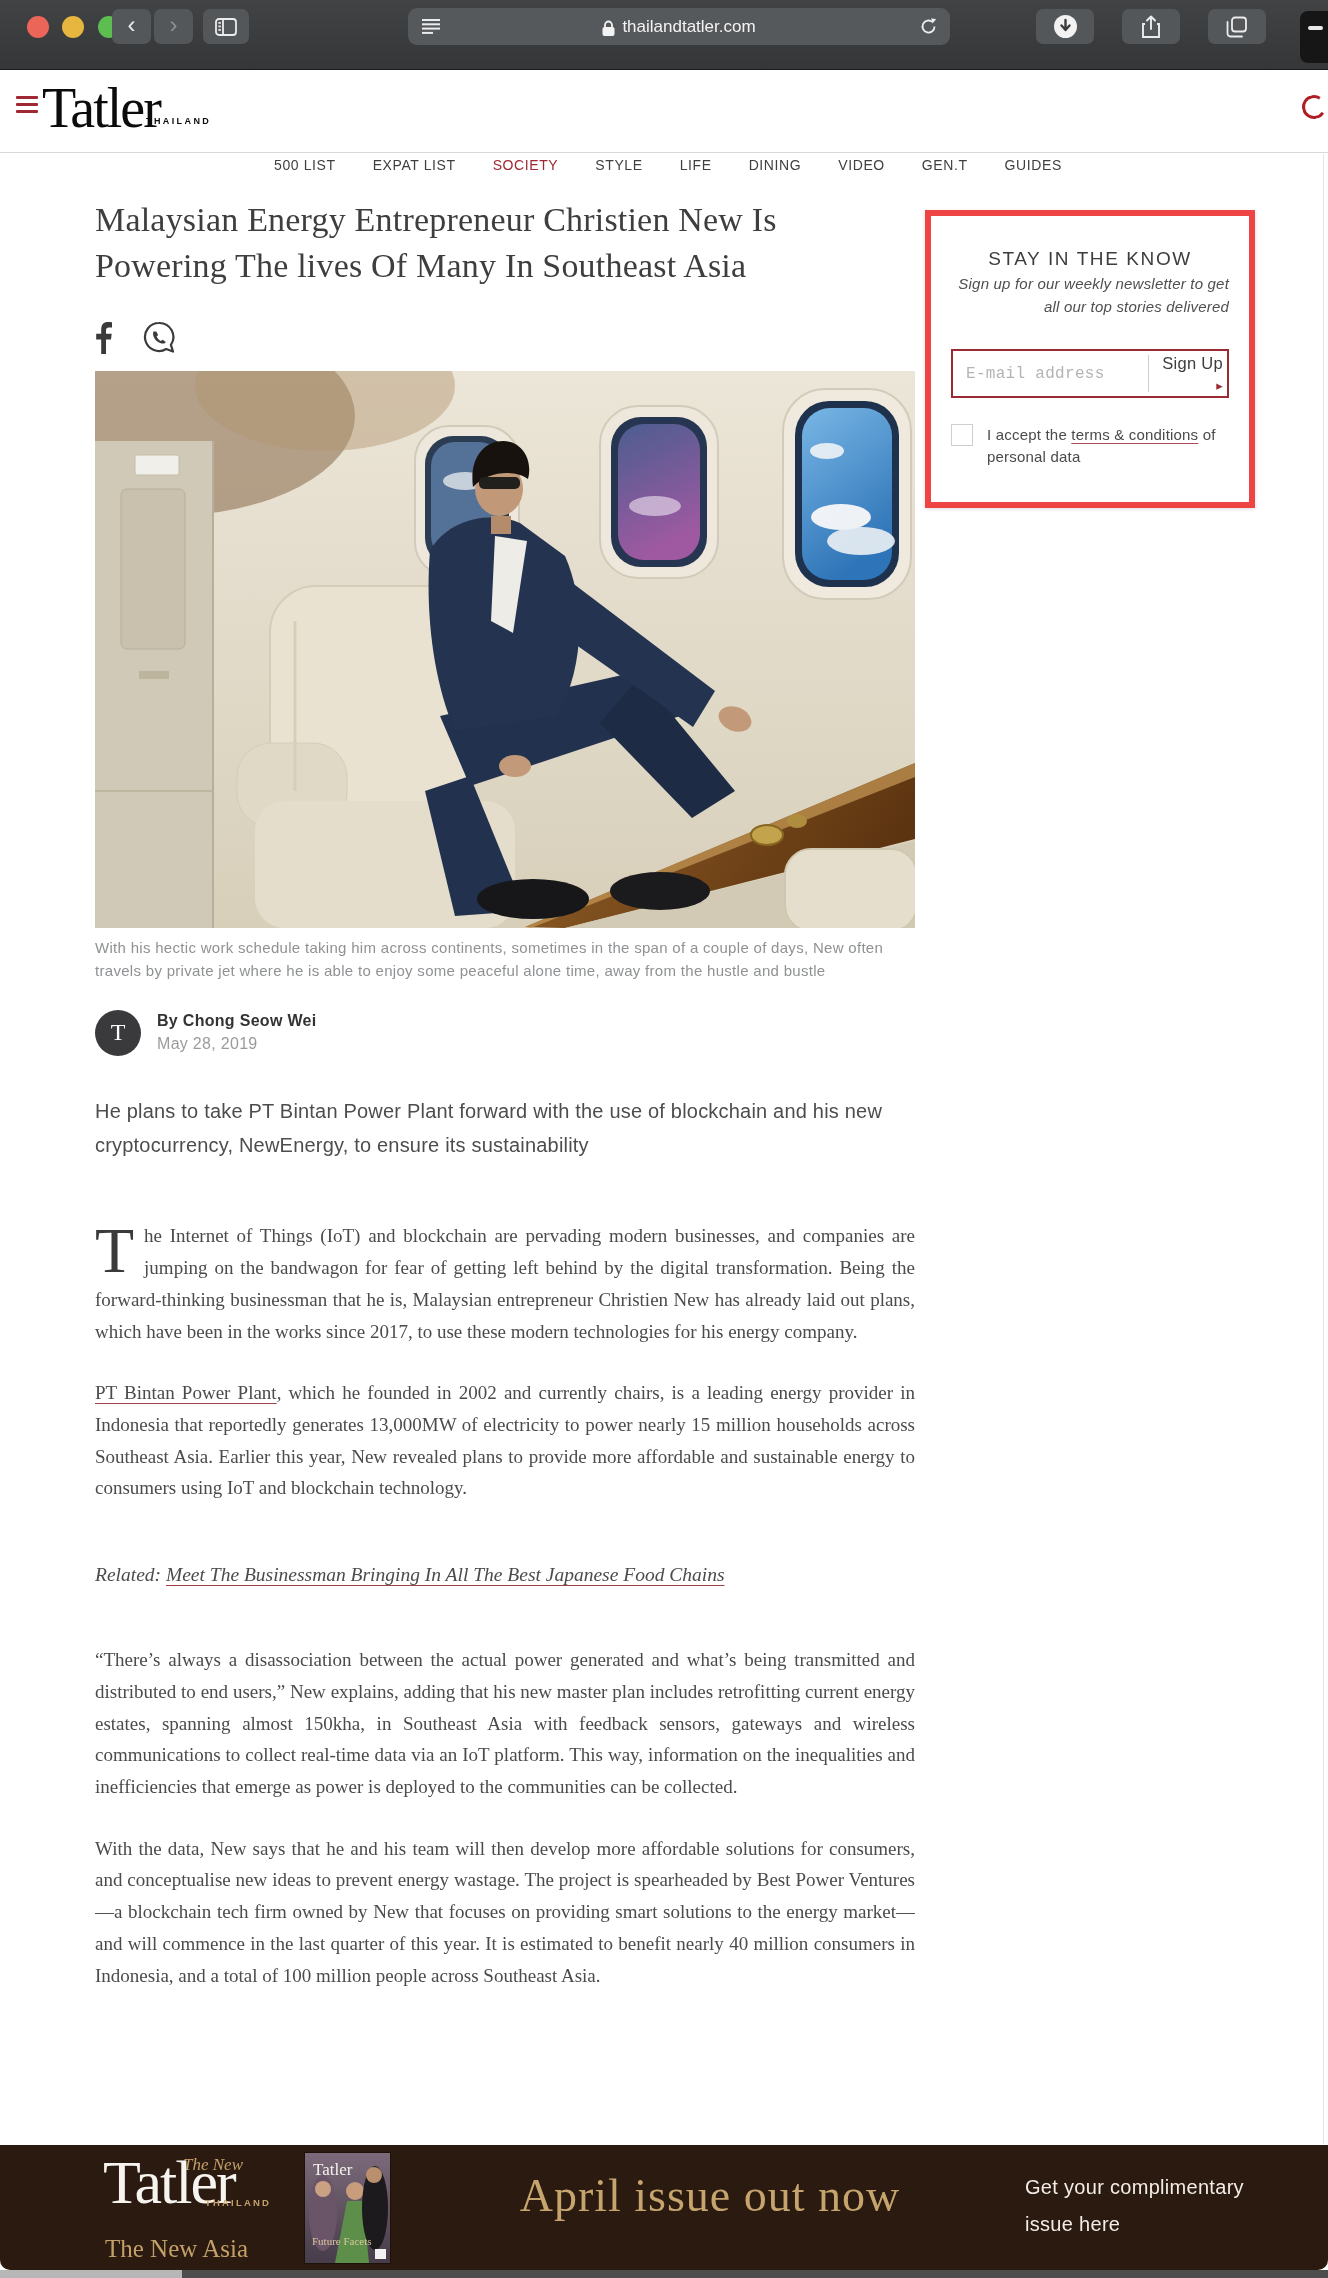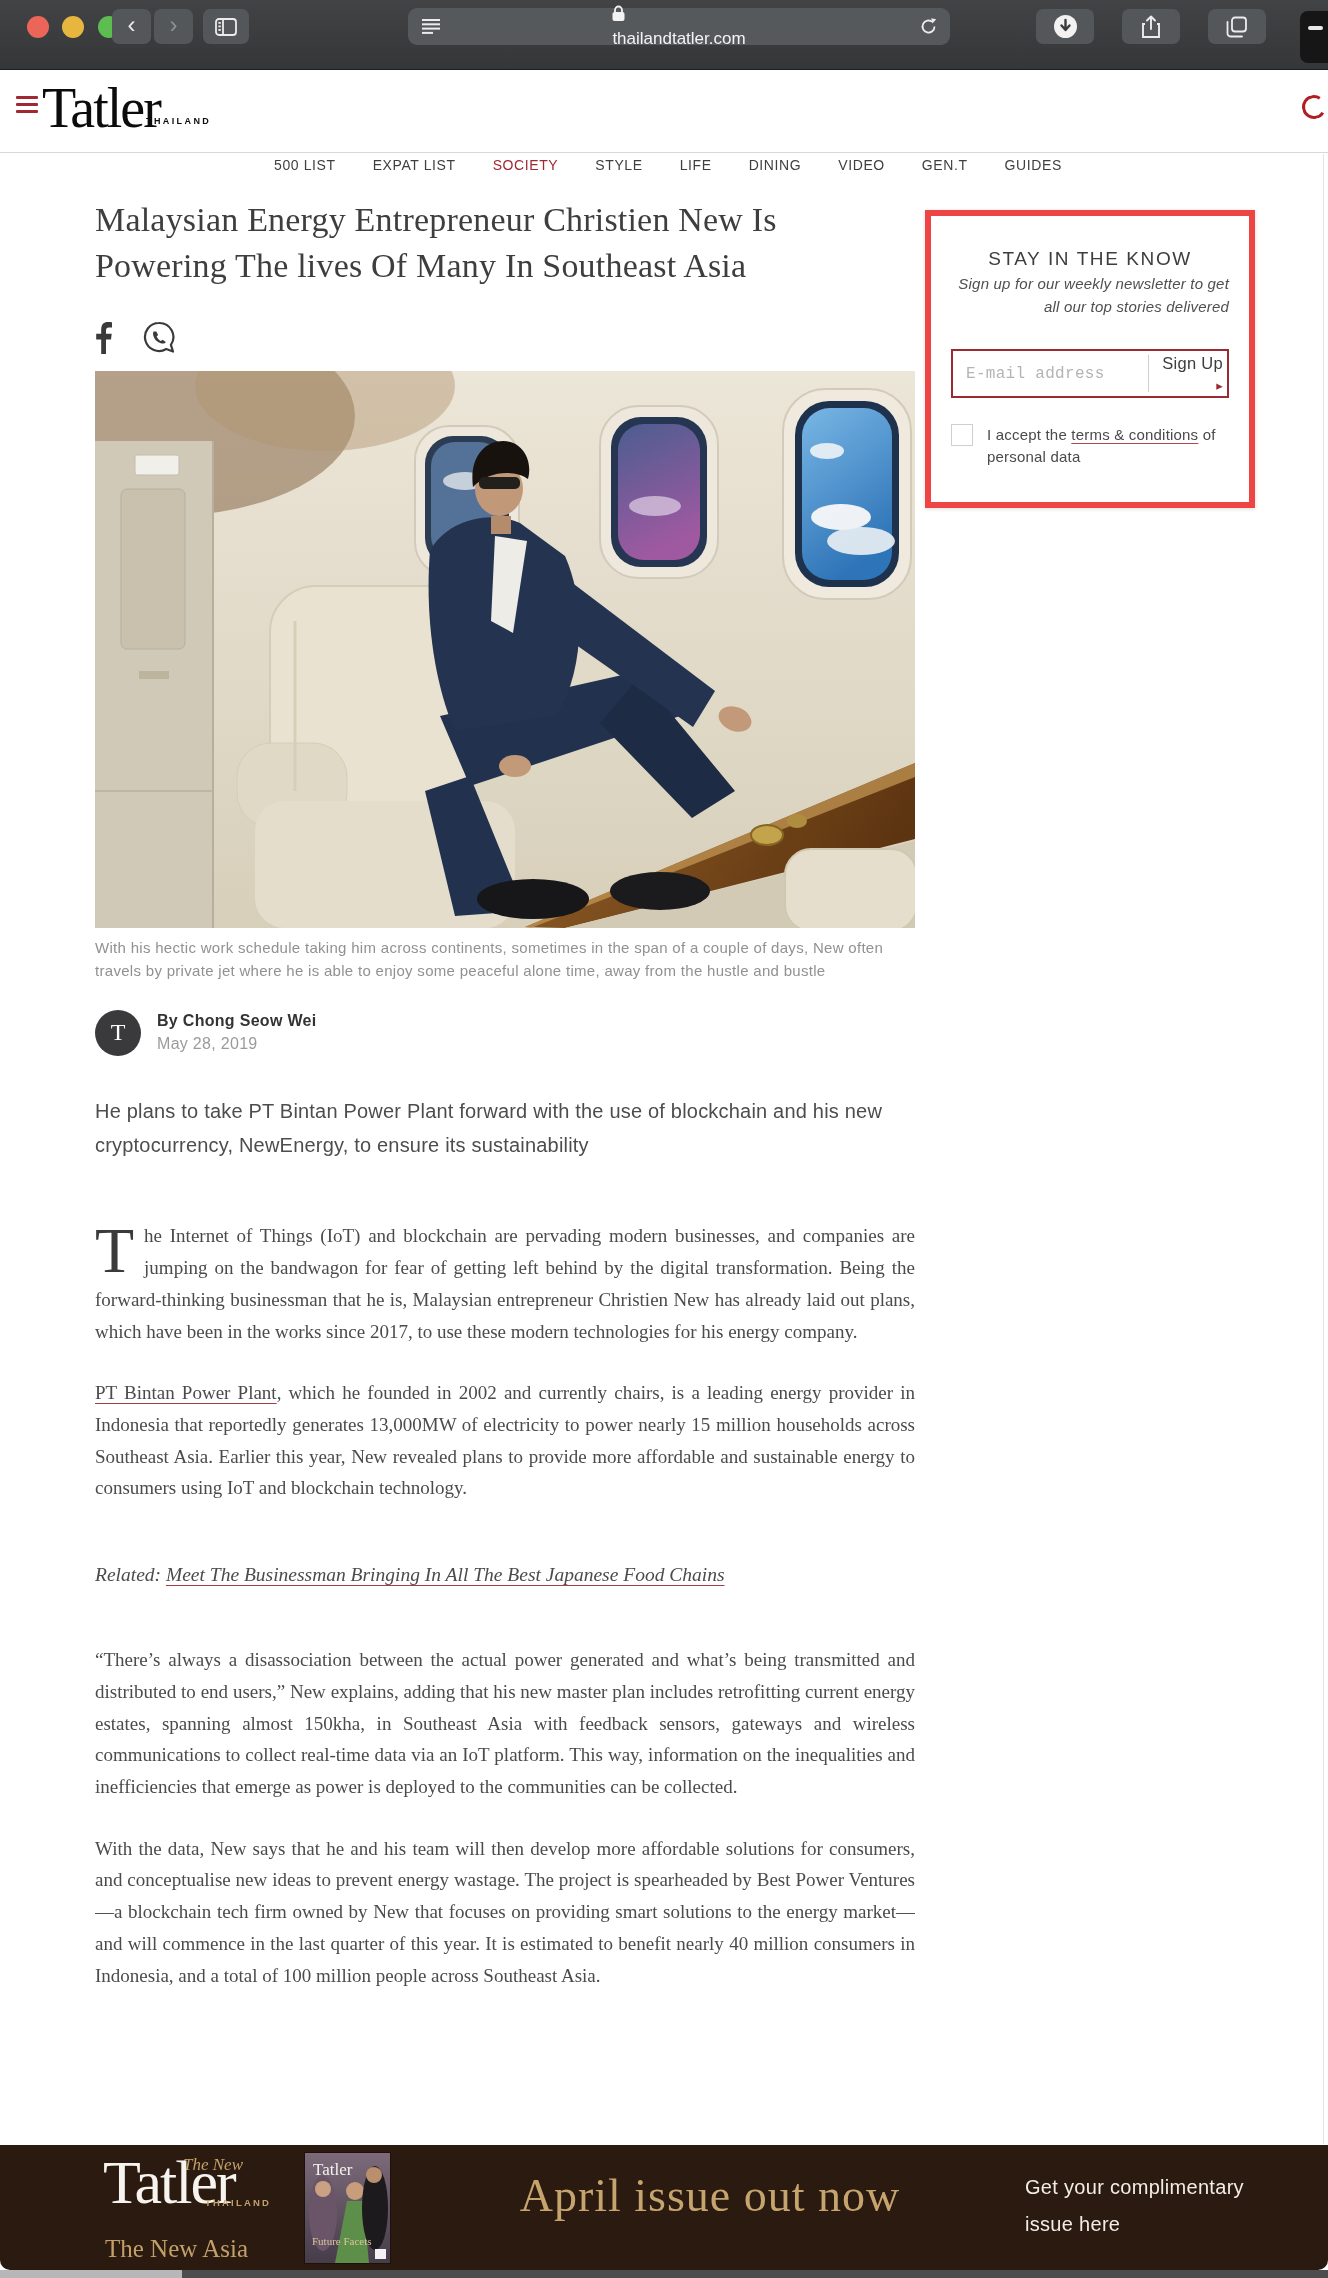--- a/index.html
+++ b/index.html
@@ -9,21 +9,21 @@
   
   .toolbar { position:absolute; left:0; top:0; width:1328px; height:70px;
     background:linear-gradient(#414345,#343638); border-bottom:1px solid #1d1e1f; z-index:30; }
   .tl { position:absolute; top:16px; width:22px; height:22px; border-radius:50%; }
   .tl.red { left:27px; } .tl.yellow { left:62px; } .tl.green { left:98px; }
   .tbtn { position:absolute; top:9px; height:35px; background:#54575a; border-radius:7px;
     display:flex; align-items:center; justify-content:center; color:#ececec; }
   .chev { font-size:24px; line-height:1; font-weight:400; margin-top:-3px;}
   .urlfield { position:absolute; left:408px; top:8px; width:542px; height:37px; background:#56595c;
     border-radius:9px; display:flex; align-items:center; justify-content:center; }
-  .url-center { display:flex; align-items:flex-start; gap:7px; color:#f3f3f3; font-size:17px;flex-direction:column; }
+  .url-center { display:flex; align-items:flex-end; gap:7px; color:#f3f3f3; font-size:17px; }
   .reader-ic { position:absolute; left:14px; top:10px; }
   .reload-ic { position:absolute; right:12px; top:9px; }
   .partialwin { position:absolute; left:1300px; top:11px; width:40px; height:52px;
     background:#161617; border-radius:8px 0 0 8px; }
   .partialwin .dash { position:absolute; left:8px; top:15px; width:15px; height:3.5px; background:#e9e9e9; border-radius:2px; }
 
   
   .sitenav { position:absolute; left:0; top:70px; width:1328px; height:83px; background:#fff;
     border-bottom:1px solid #d8d8d8; z-index:20; }
   .hamburger { position:absolute; left:16px; top:26px; width:22px; height:20px; cursor:pointer; }

